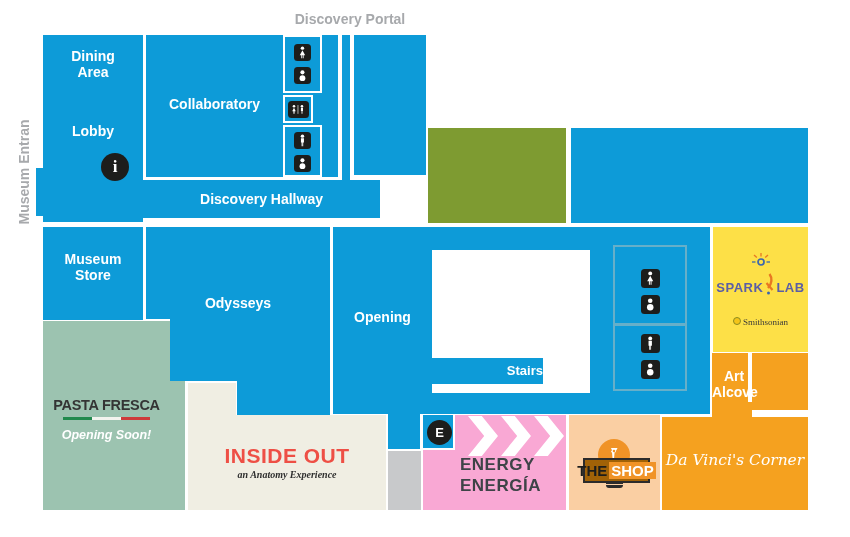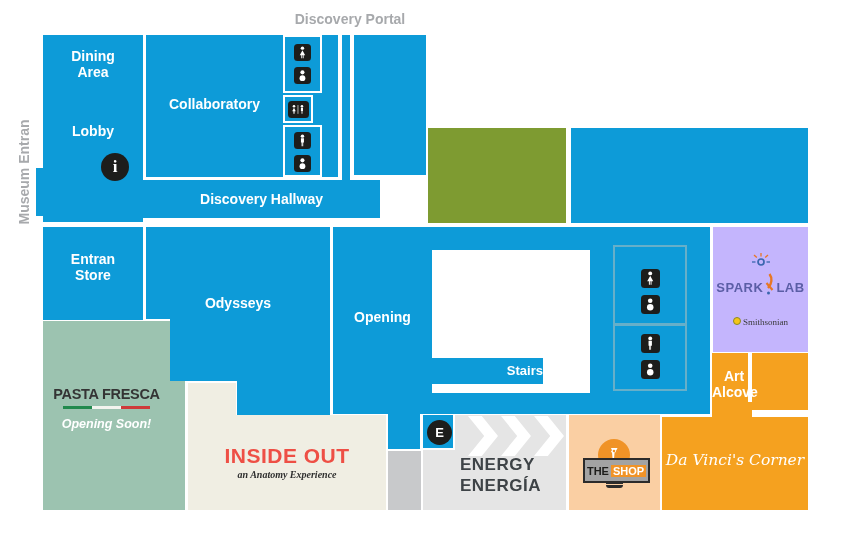--- a/index.html
+++ b/index.html
@@ -3,24 +3,24 @@
 <meta charset="utf-8">
 <style>
   html,body{margin:0;padding:0;background:#fff;}
   .map{position:relative;width:850px;height:537px;background:#fff;overflow:hidden;
        font-family:"Liberation Sans",sans-serif;}
   .blk{position:absolute;}
   .blue{background:#0D9BD8;}
   .olive{background:#7E9B31;}
   .sage{background:#9CC3B0;}
   .cream{background:#F0EEE3;}
-  .yellow{background:#e5e5e5;}
+  .yellow{background:#f9a8d4;}
   .peach{background:#FACFA3;}
   .orange{background:#F5A11F;}
-  .lavender{background:#c4b5fd;}
+  .lavender{background:#fde047;}
   .graybox{background:#C8C9CB;}
   .lbl{position:absolute;color:#fff;font-weight:bold;font-size:14px;line-height:16px;
        text-align:center;}
   .outlbl{position:absolute;color:#A7A9AC;font-weight:bold;font-size:14px;text-align:center;}
   .rr{position:absolute;border:2.5px solid #fff;display:flex;flex-direction:column;
       align-items:center;box-sizing:border-box;}
   .rr-lg{position:absolute;border:2.5px solid #66AFC9;display:flex;flex-direction:column;
       align-items:center;box-sizing:border-box;}
   .tile{background:#1D1D1B;border-radius:3.5px;display:inline-flex;align-items:center;
       justify-content:center;width:17px;height:17px;margin:3px 0;flex:none;}
@@ -28,22 +28,22 @@
   .tile.unisex{width:21px;}
   .tile svg{width:76%;height:76%;fill:#fff;}
   .marker{position:absolute;background:#1D1D1B;border-radius:50%;color:#fff;
       display:flex;align-items:center;justify-content:center;font-weight:bold;}
   .chev{position:absolute;width:30px;height:40px;background:#fff;
       clip-path:polygon(0% 0%,46% 0%,100% 50%,46% 100%,0% 100%,54% 50%);}
   .pf-bar{display:inline-block;width:2px;height:19px;background:#EE4B40;margin:0 3px;
       vertical-align:-2px;}
   .flag{display:flex;height:2.5px;width:88px;margin:4px auto 0 auto;}
   .flag span{flex:1;}
-  .banner{position:absolute;background:#a3a3a3;border:2px solid #2B2B2B;display:flex;
-      align-items:center;justify-content:center;gap:2px;font-weight:bold;font-size:11px;}
+  .banner{position:absolute;background:#a16207;border:2px solid #2B2B2B;display:flex;
+      align-items:center;justify-content:center;gap:2px;font-weight:bold;font-size:15px;}
   .shop-chip{background:#F09327;color:#fff;padding:0 2px;}
   .spark-row{display:flex;align-items:flex-end;justify-content:center;gap:2px;
       color:#5B5EA6;font-weight:bold;font-size:13px;letter-spacing:0.5px;}
 </style>
 </head>
 <body>
 
 <div class="map">
 
   <div class="outlbl" style="left:270px;top:11px;width:160px;">Discovery Portal</div>
@@ -99,21 +99,21 @@
     </div>
 
   <div class="blk blue" style="left:342px;top:35px;width:8px;height:183px;"></div>
 
   <div class="blk blue" style="left:354px;top:35px;width:72px;height:140px;"></div>
 
   <div class="blk blue" style="left:143px;top:180px;width:237px;height:38px;"></div>
   <div class="lbl" style="left:143px;top:191px;width:237px;">Discovery Hallway</div>
 
   <div class="blk blue" style="left:43px;top:227px;width:100px;height:93px;"></div>
-  <div class="lbl" style="left:61px;top:251px;width:64px;">Entran Store</div>
+  <div class="lbl" style="left:61px;top:251px;width:64px;">Museum Store</div>
 
   <div class="blk blue" style="left:146px;top:227px;width:184px;height:92px;"></div>
   <div class="blk blue" style="left:170px;top:319px;width:160px;height:62px;"></div>
   <div class="blk blue" style="left:237px;top:381px;width:93px;height:34px;"></div>
   <div class="lbl" style="left:146px;top:295px;width:184px;">Odysseys</div>
 
   <div class="blk blue" style="left:333px;top:227px;width:377px;height:187px;"></div>
   <div class="blk blue" style="left:388px;top:414px;width:32px;height:35px;"></div>
   <div class="lbl" style="left:333px;top:309px;width:99px;">Opening</div>
 
@@ -191,21 +191,21 @@
   <div class="blk orange" style="left:752px;top:353px;width:56px;height:57px;"></div>
   <div class="blk orange" style="left:748px;top:402px;width:4px;height:15px;"></div>
   <div class="lbl" style="left:712px;top:368px;width:44px;">Art Alcove</div>
 
   <div class="blk orange" style="left:662px;top:417px;width:146px;height:93px;"></div>
   <div class="lbl" style="left:662px;top:452px;width:146px;font-family:'DejaVu Serif',serif;font-style:italic;font-weight:normal;font-size:15.5px;">Da Vinci's Corner</div>
 
   <div class="blk sage" style="left:43px;top:321px;width:127px;height:189px;"></div>
   <div class="blk sage" style="left:170px;top:381px;width:15px;height:129px;"></div>
   <div class="blk" style="left:43px;top:384px;width:127px;text-align:center;">
-    <div style="color:#343434;font-weight:bold;font-size:14.5px;letter-spacing:-0.3px;margin-top:2px;">PASTA FRESCA</div>
+    <div style="color:#343434;font-weight:bold;font-size:14.5px;letter-spacing:-0.3px;margin-top:13px;">PASTA FRESCA</div>
     <div class="flag">
       <span style="background:#218A4D;"></span>
         <span style="background:#F2F4EE;"></span>
         <span style="background:#CE3B3B;"></span>
     </div>
     <div style="color:#fff;font-weight:bold;font-style:italic;font-size:12.5px;margin-top:8px;">Opening Soon!</div>
   </div>
 
   <div class="blk cream" style="left:188px;top:383px;width:48px;height:127px;"></div>
   <div class="blk cream" style="left:236px;top:415px;width:150px;height:95px;"></div>

